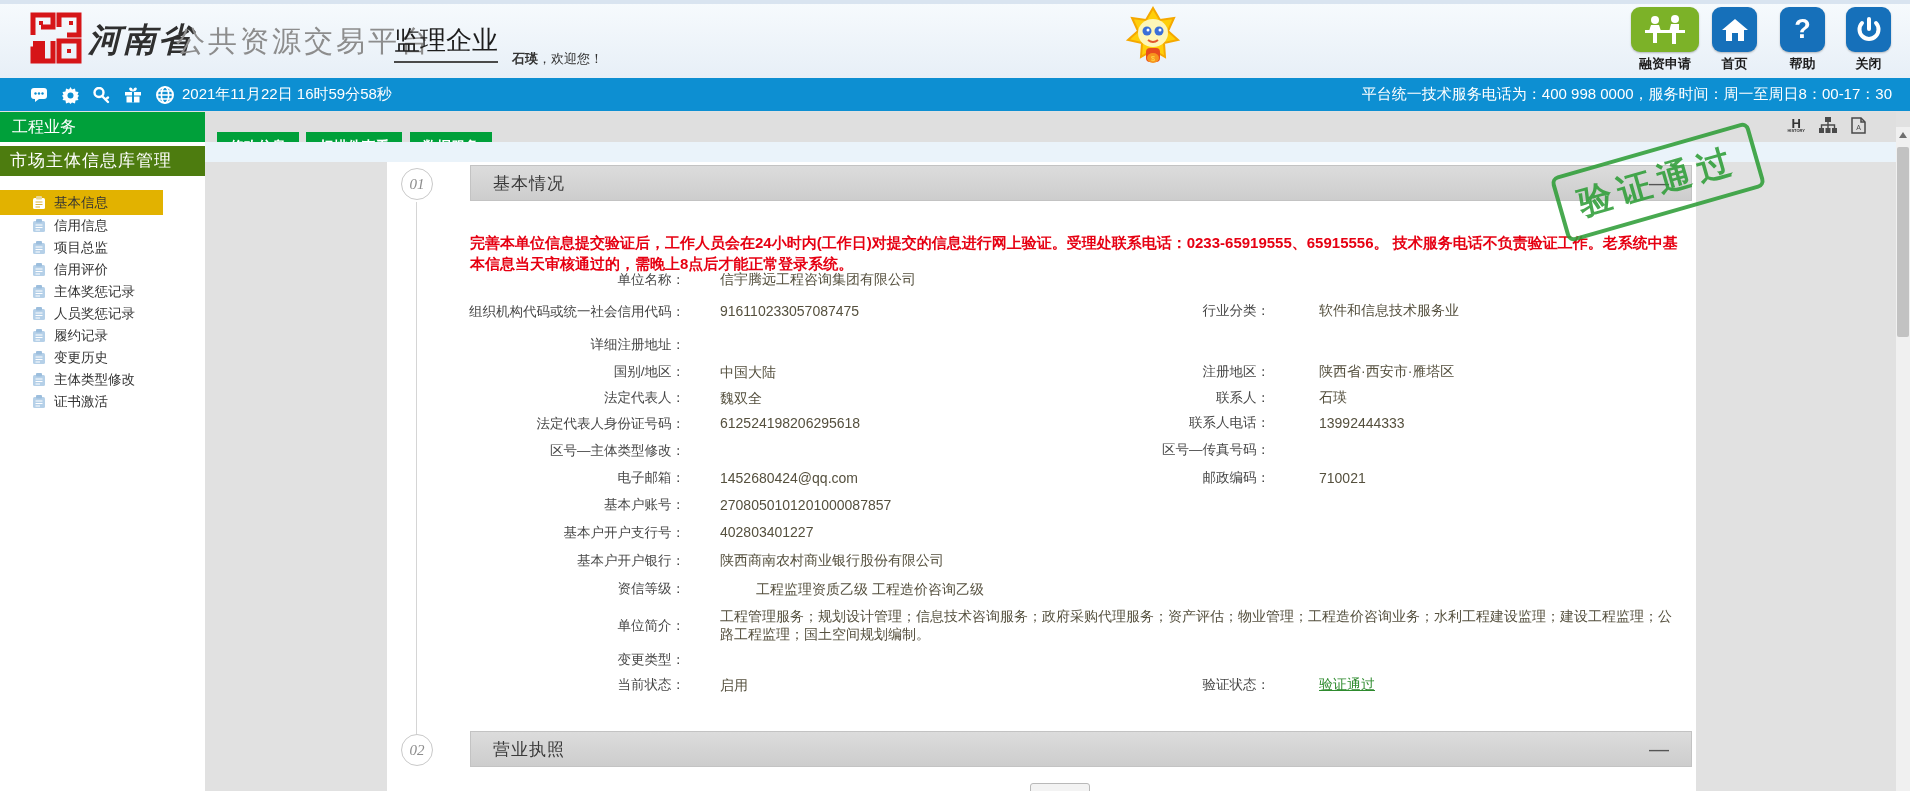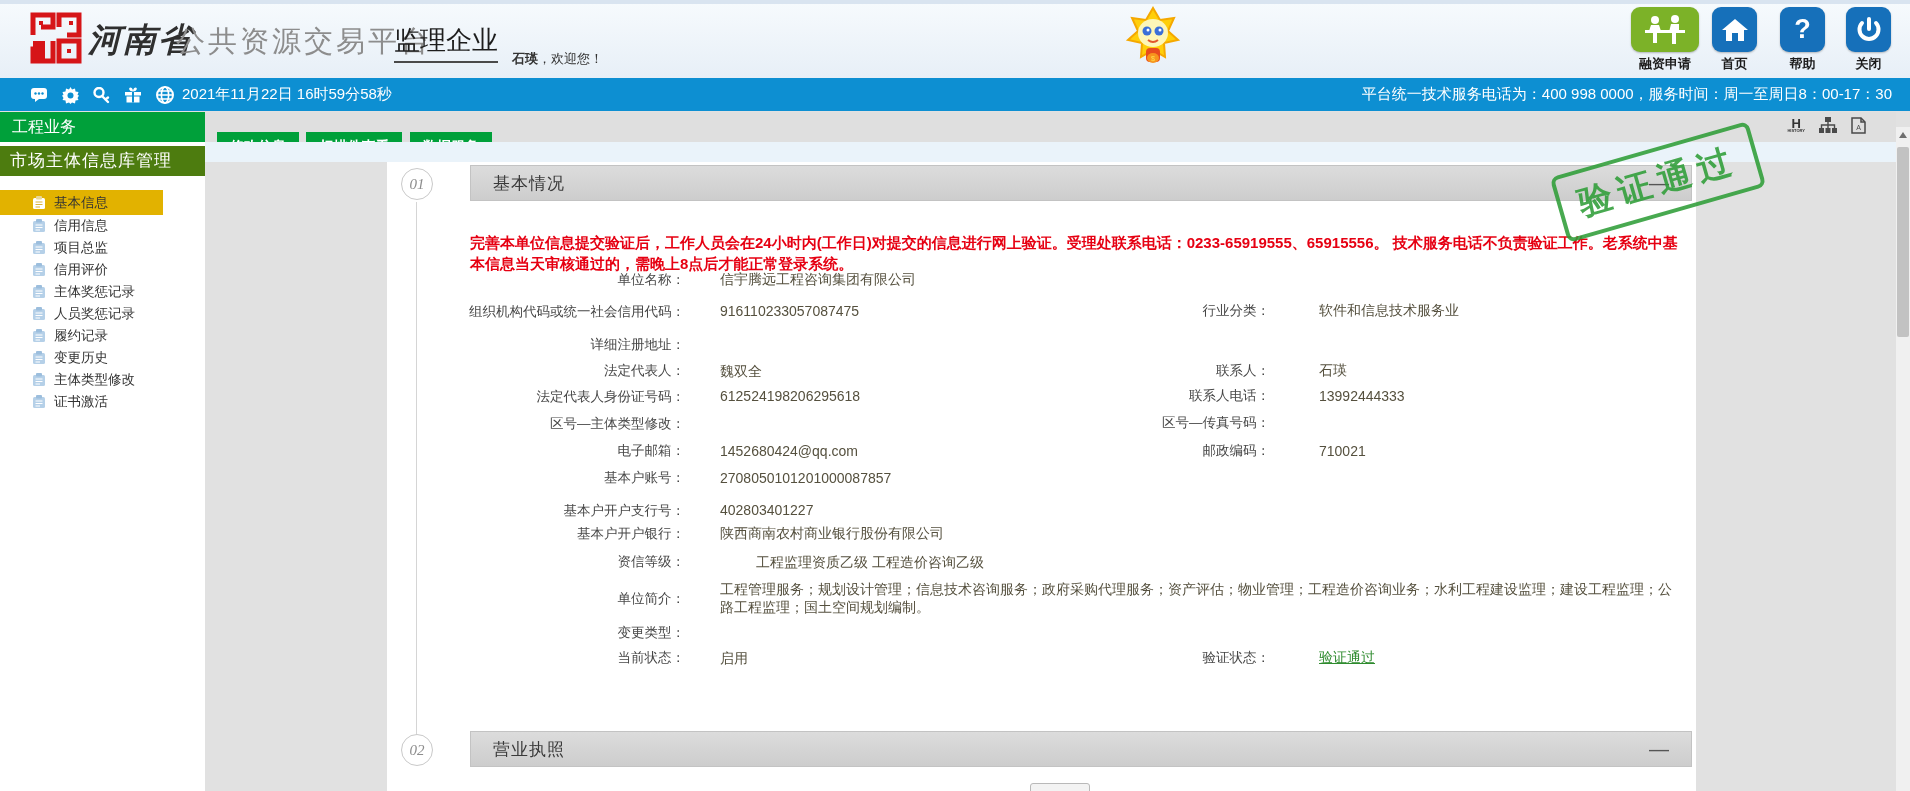--- a/index.html
+++ b/index.html
@@ -315,20 +315,26 @@
         </div>
         <div class="frow" style="height:40px;">
           <div class="fl">组织机构代码或统一社会信用代码：</div>
           <div class="fv">916110233057087475</div>
           <div class="fl2">行业分类：</div>
           <div class="fv2">软件和信息技术服务业</div>
         </div>
         <div class="frow single" style="height:27px;">
           <div class="fl">详细注册地址：</div>
         </div>
+        <div class="frow" style="height:27px;">
+          <div class="fl">国别/地区：</div>
+          <div class="fv">中国大陆</div>
+          <div class="fl2">注册地区：</div>
+          <div class="fv2">陕西省·西安市·雁塔区</div>
+        </div>
         <div class="frow" style="height:25px;">
           <div class="fl">法定代表人：</div>
           <div class="fv">魏双全</div>
           <div class="fl2">联系人：</div>
           <div class="fv2">石瑛</div>
         </div>
         <div class="frow" style="height:26px;">
           <div class="fl">法定代表人身份证号码：</div>
           <div class="fv">612524198206295618</div>
           <div class="fl2">联系人电话：</div>
@@ -343,21 +349,21 @@
         <div class="frow" style="height:27px;">
           <div class="fl">电子邮箱：</div>
           <div class="fv">1452680424@qq.com</div>
           <div class="fl2">邮政编码：</div>
           <div class="fv2">710021</div>
         </div>
         <div class="frow single" style="height:27px;">
           <div class="fl">基本户账号：</div>
           <div class="fv">2708050101201000087857</div>
         </div>
-        <div class="frow single" style="height:28px;align-items:flex-end;">
+        <div class="frow single" style="height:28px;">
           <div class="fl">基本户开户支行号：</div>
           <div class="fv">402803401227</div>
         </div>
         <div class="frow single" style="height:28px;">
           <div class="fl">基本户开户银行：</div>
           <div class="fv">陕西商南农村商业银行股份有限公司</div>
         </div>
         <div class="frow single" style="height:29px;gap:36px;">
           <div class="fl">资信等级：</div>
           <div class="fv">工程监理资质乙级 工程造价咨询乙级</div>

